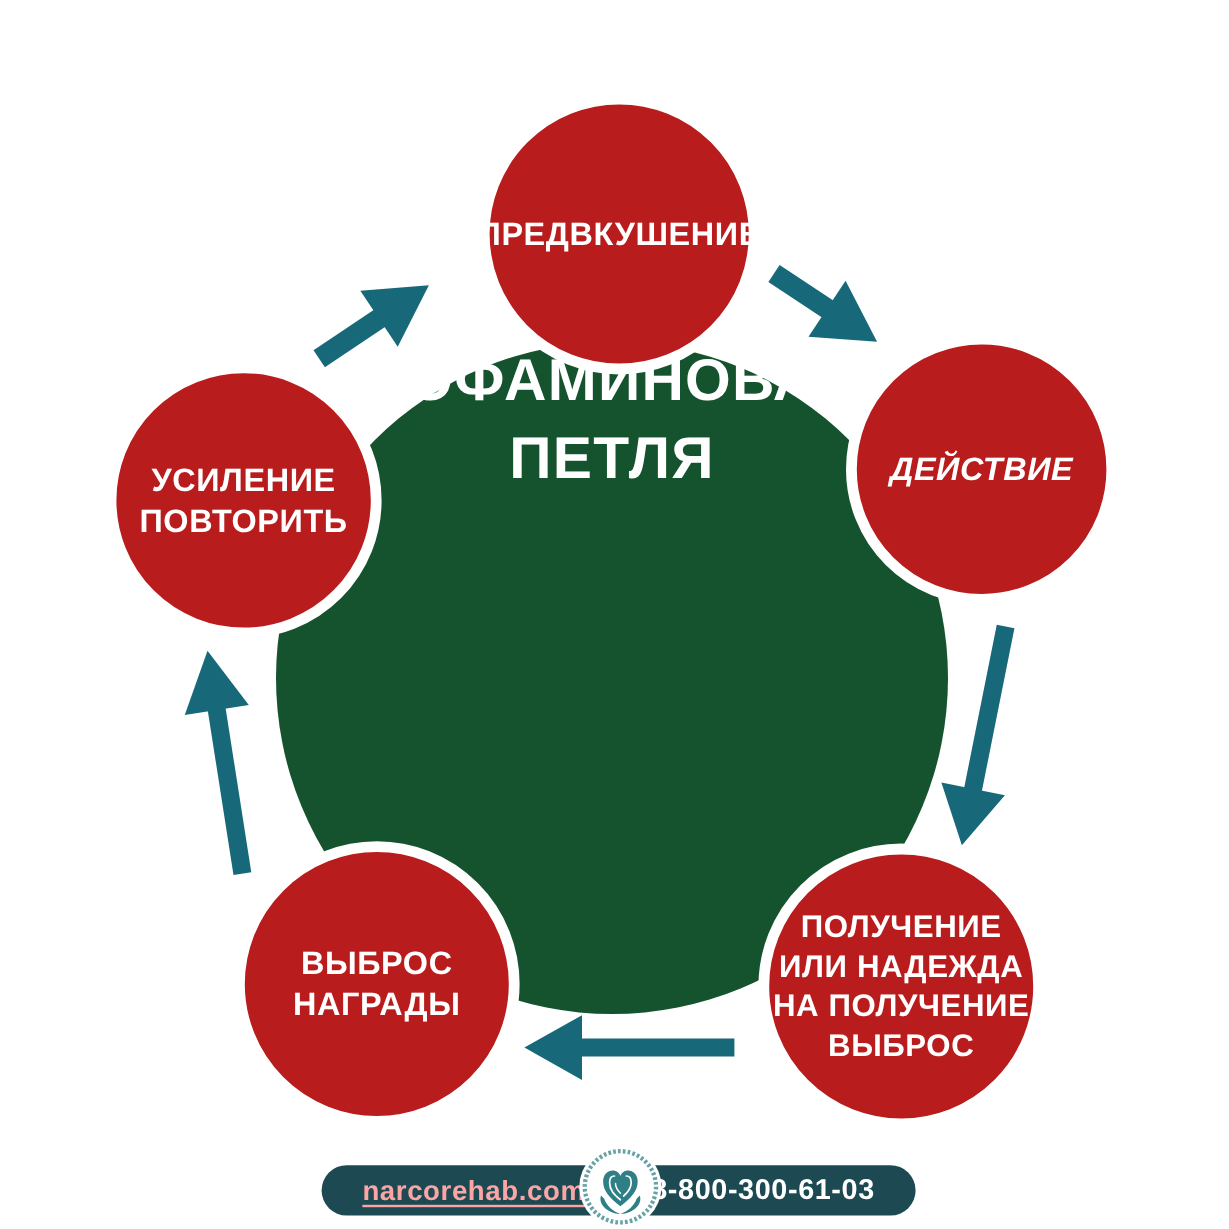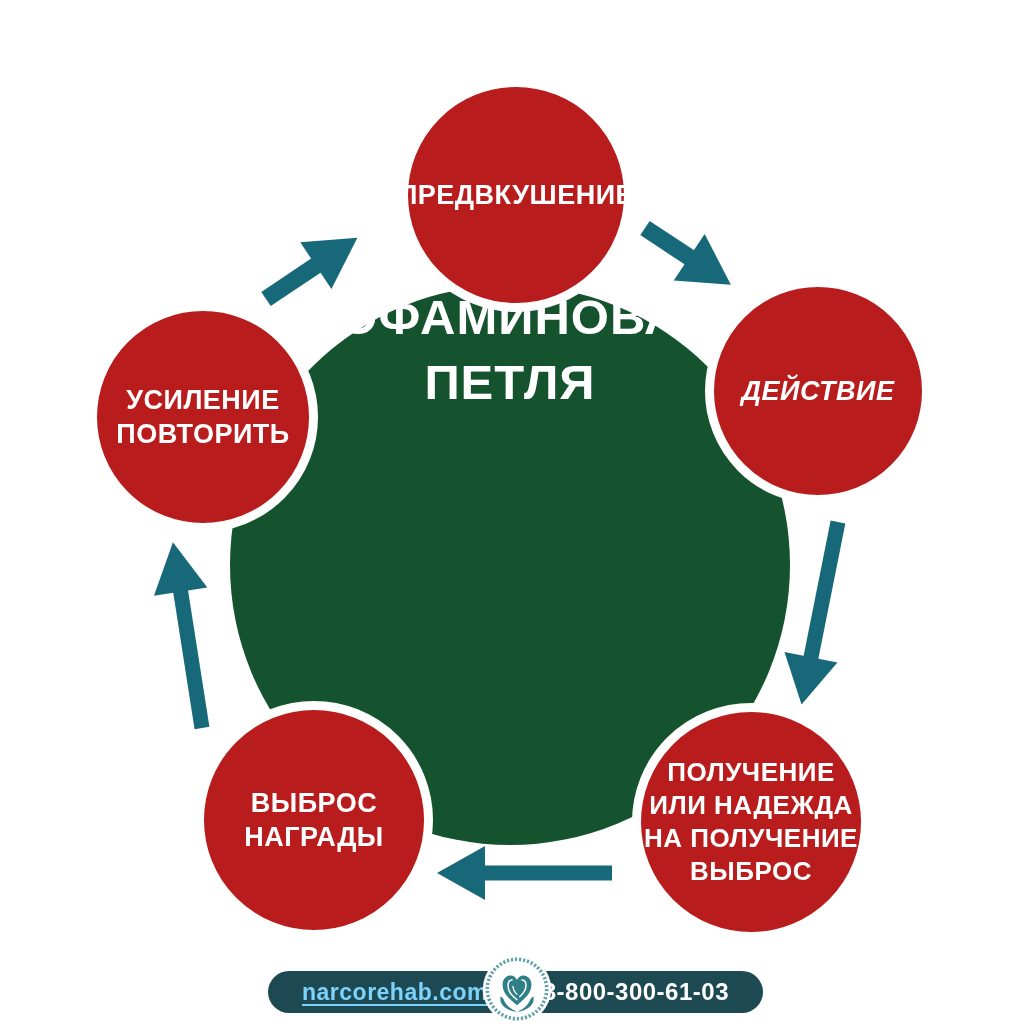--- a/index.html
+++ b/index.html
@@ -29,21 +29,21 @@
   .node-bottom-left{left:195px;top:701px;width:238px;height:238px;}
   .node-left{left:88px;top:302px;width:230px;height:230px;}
   .arrows-layer{position:absolute;left:0;top:0;width:1024px;height:1024px;pointer-events:none;}
   .footer-bar{
     position:absolute;left:268px;top:971px;width:495px;height:42px;
     background:#1d4a52;border-radius:21px;
     display:flex;align-items:center;justify-content:space-between;
     padding:0 34px;box-sizing:border-box;
   }
   .footer-website{
-    color:#7dd3fc;font-weight:bold;font-size:23px;letter-spacing:0.5px;
+    color:#fca5a5;font-weight:bold;font-size:23px;letter-spacing:0.5px;
     text-decoration:underline;text-underline-offset:4px;text-decoration-thickness:2px;
   }
   .footer-phone{
     color:#ffffff;font-weight:bold;font-size:24px;letter-spacing:0.5px;
   }
   .footer-logo{
     position:absolute;left:481px;top:953px;width:72px;height:72px;
   }
 </style>
 </head>

